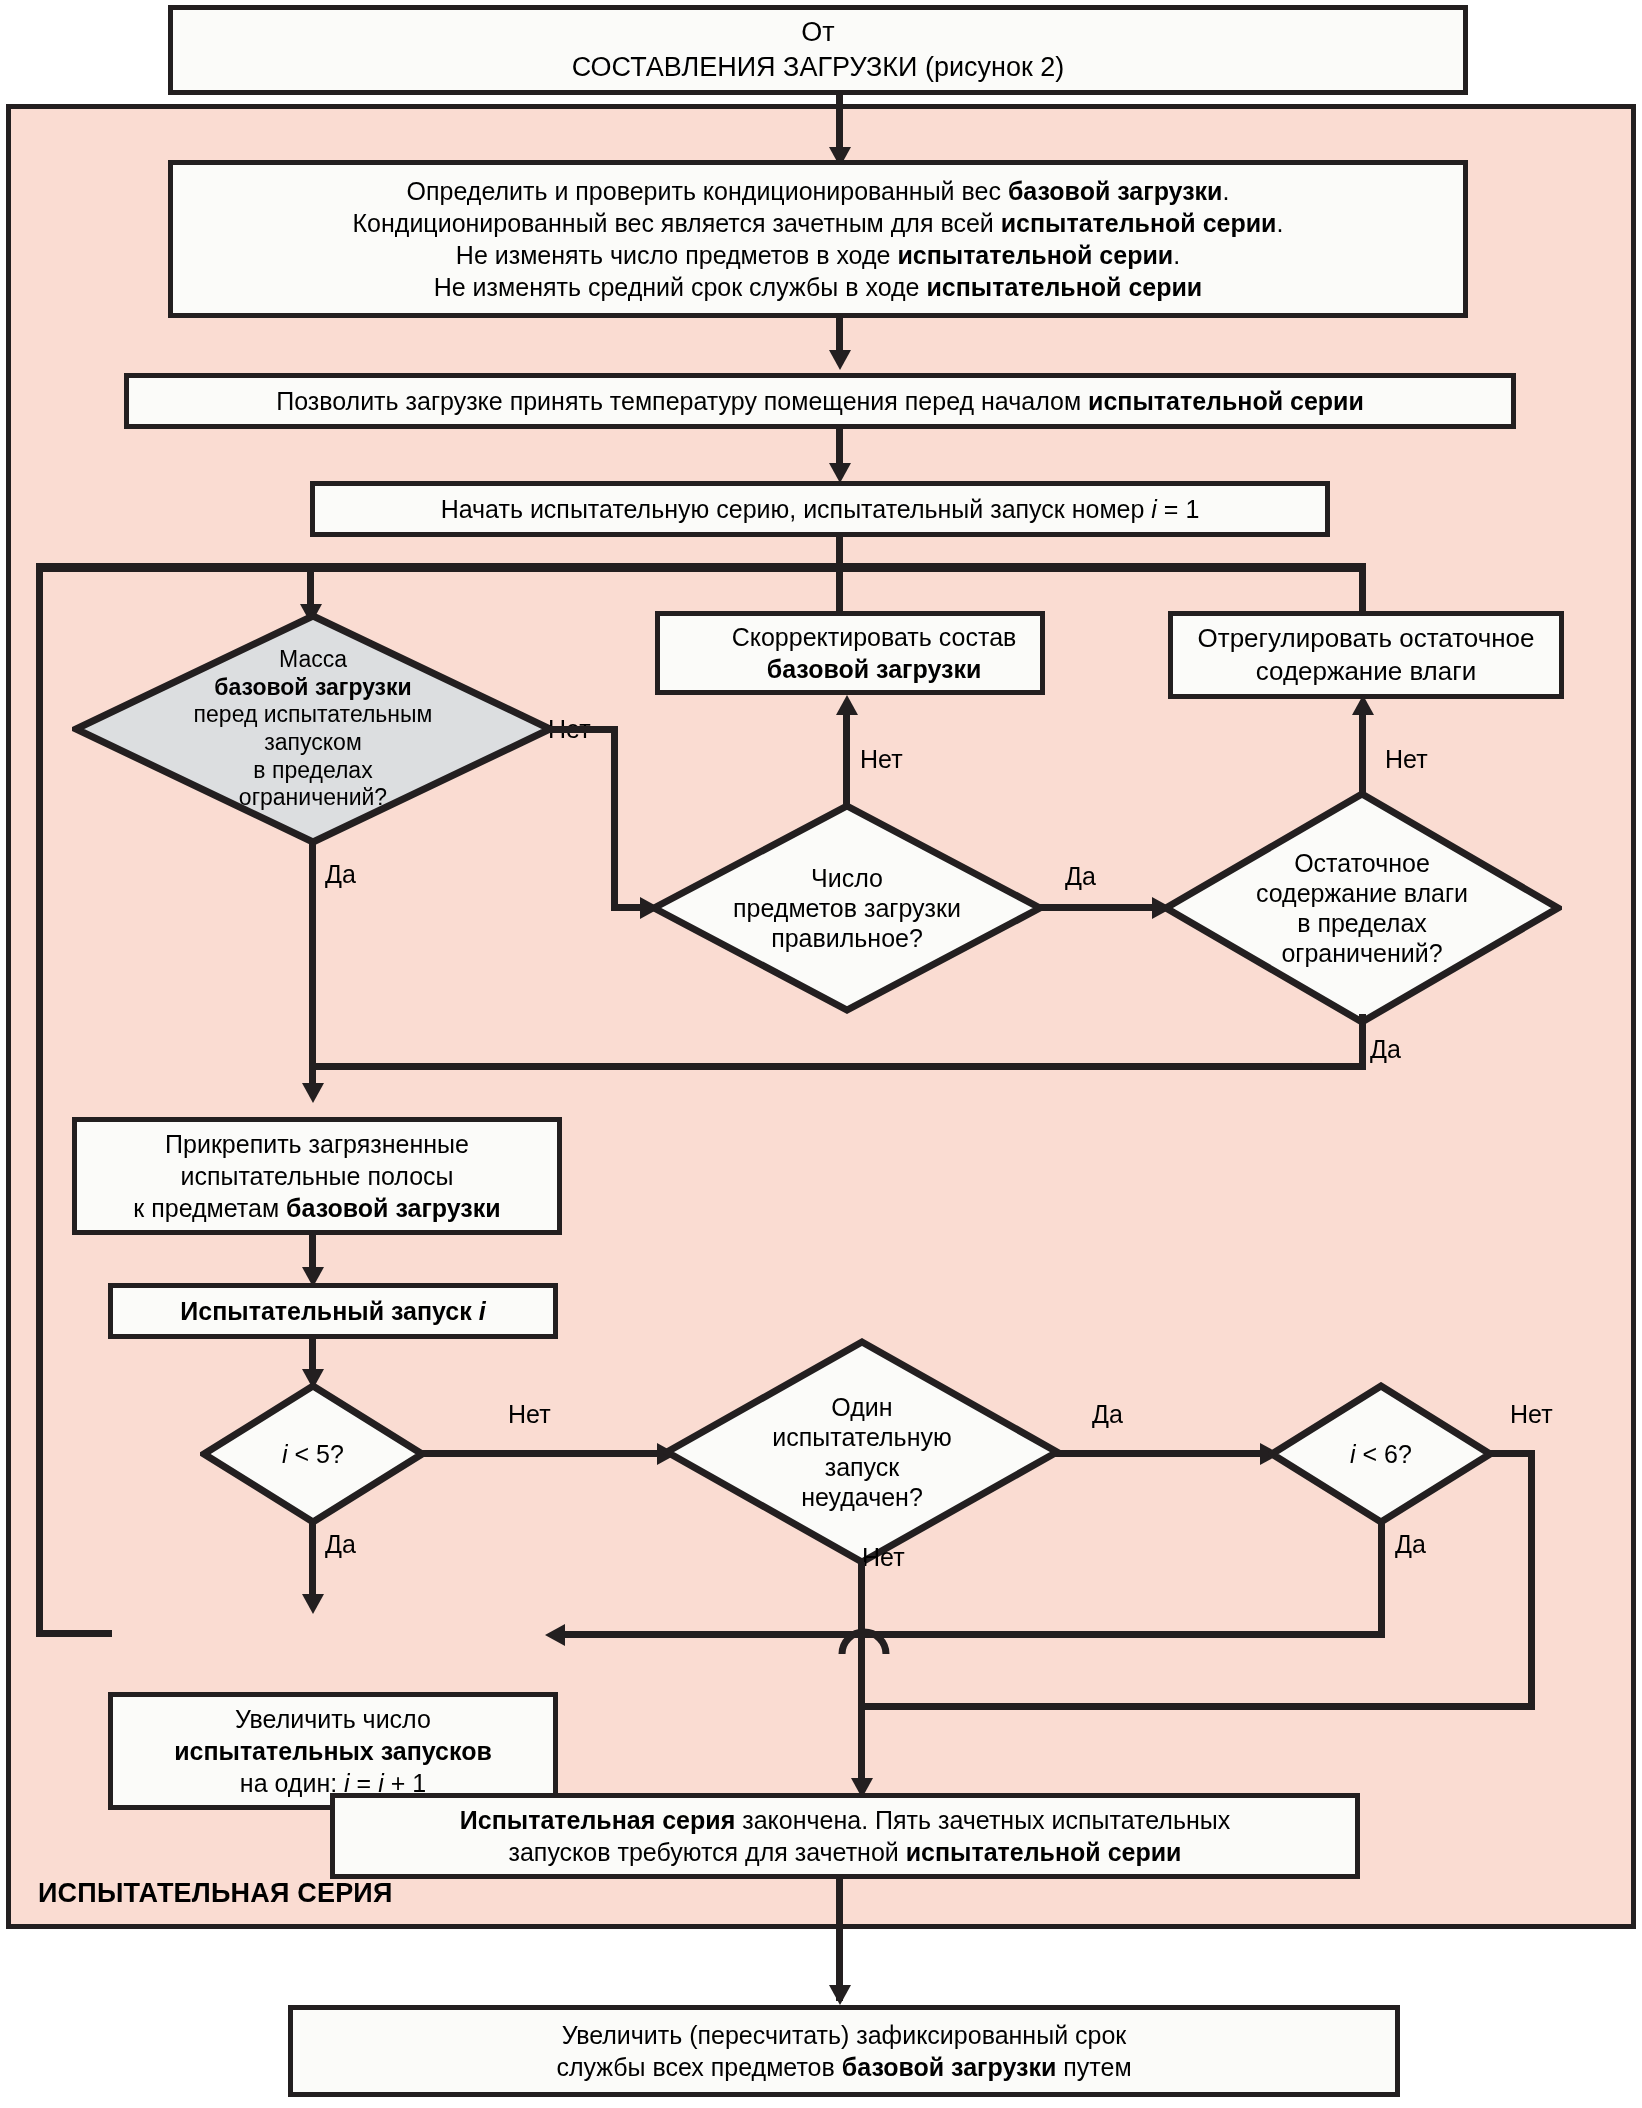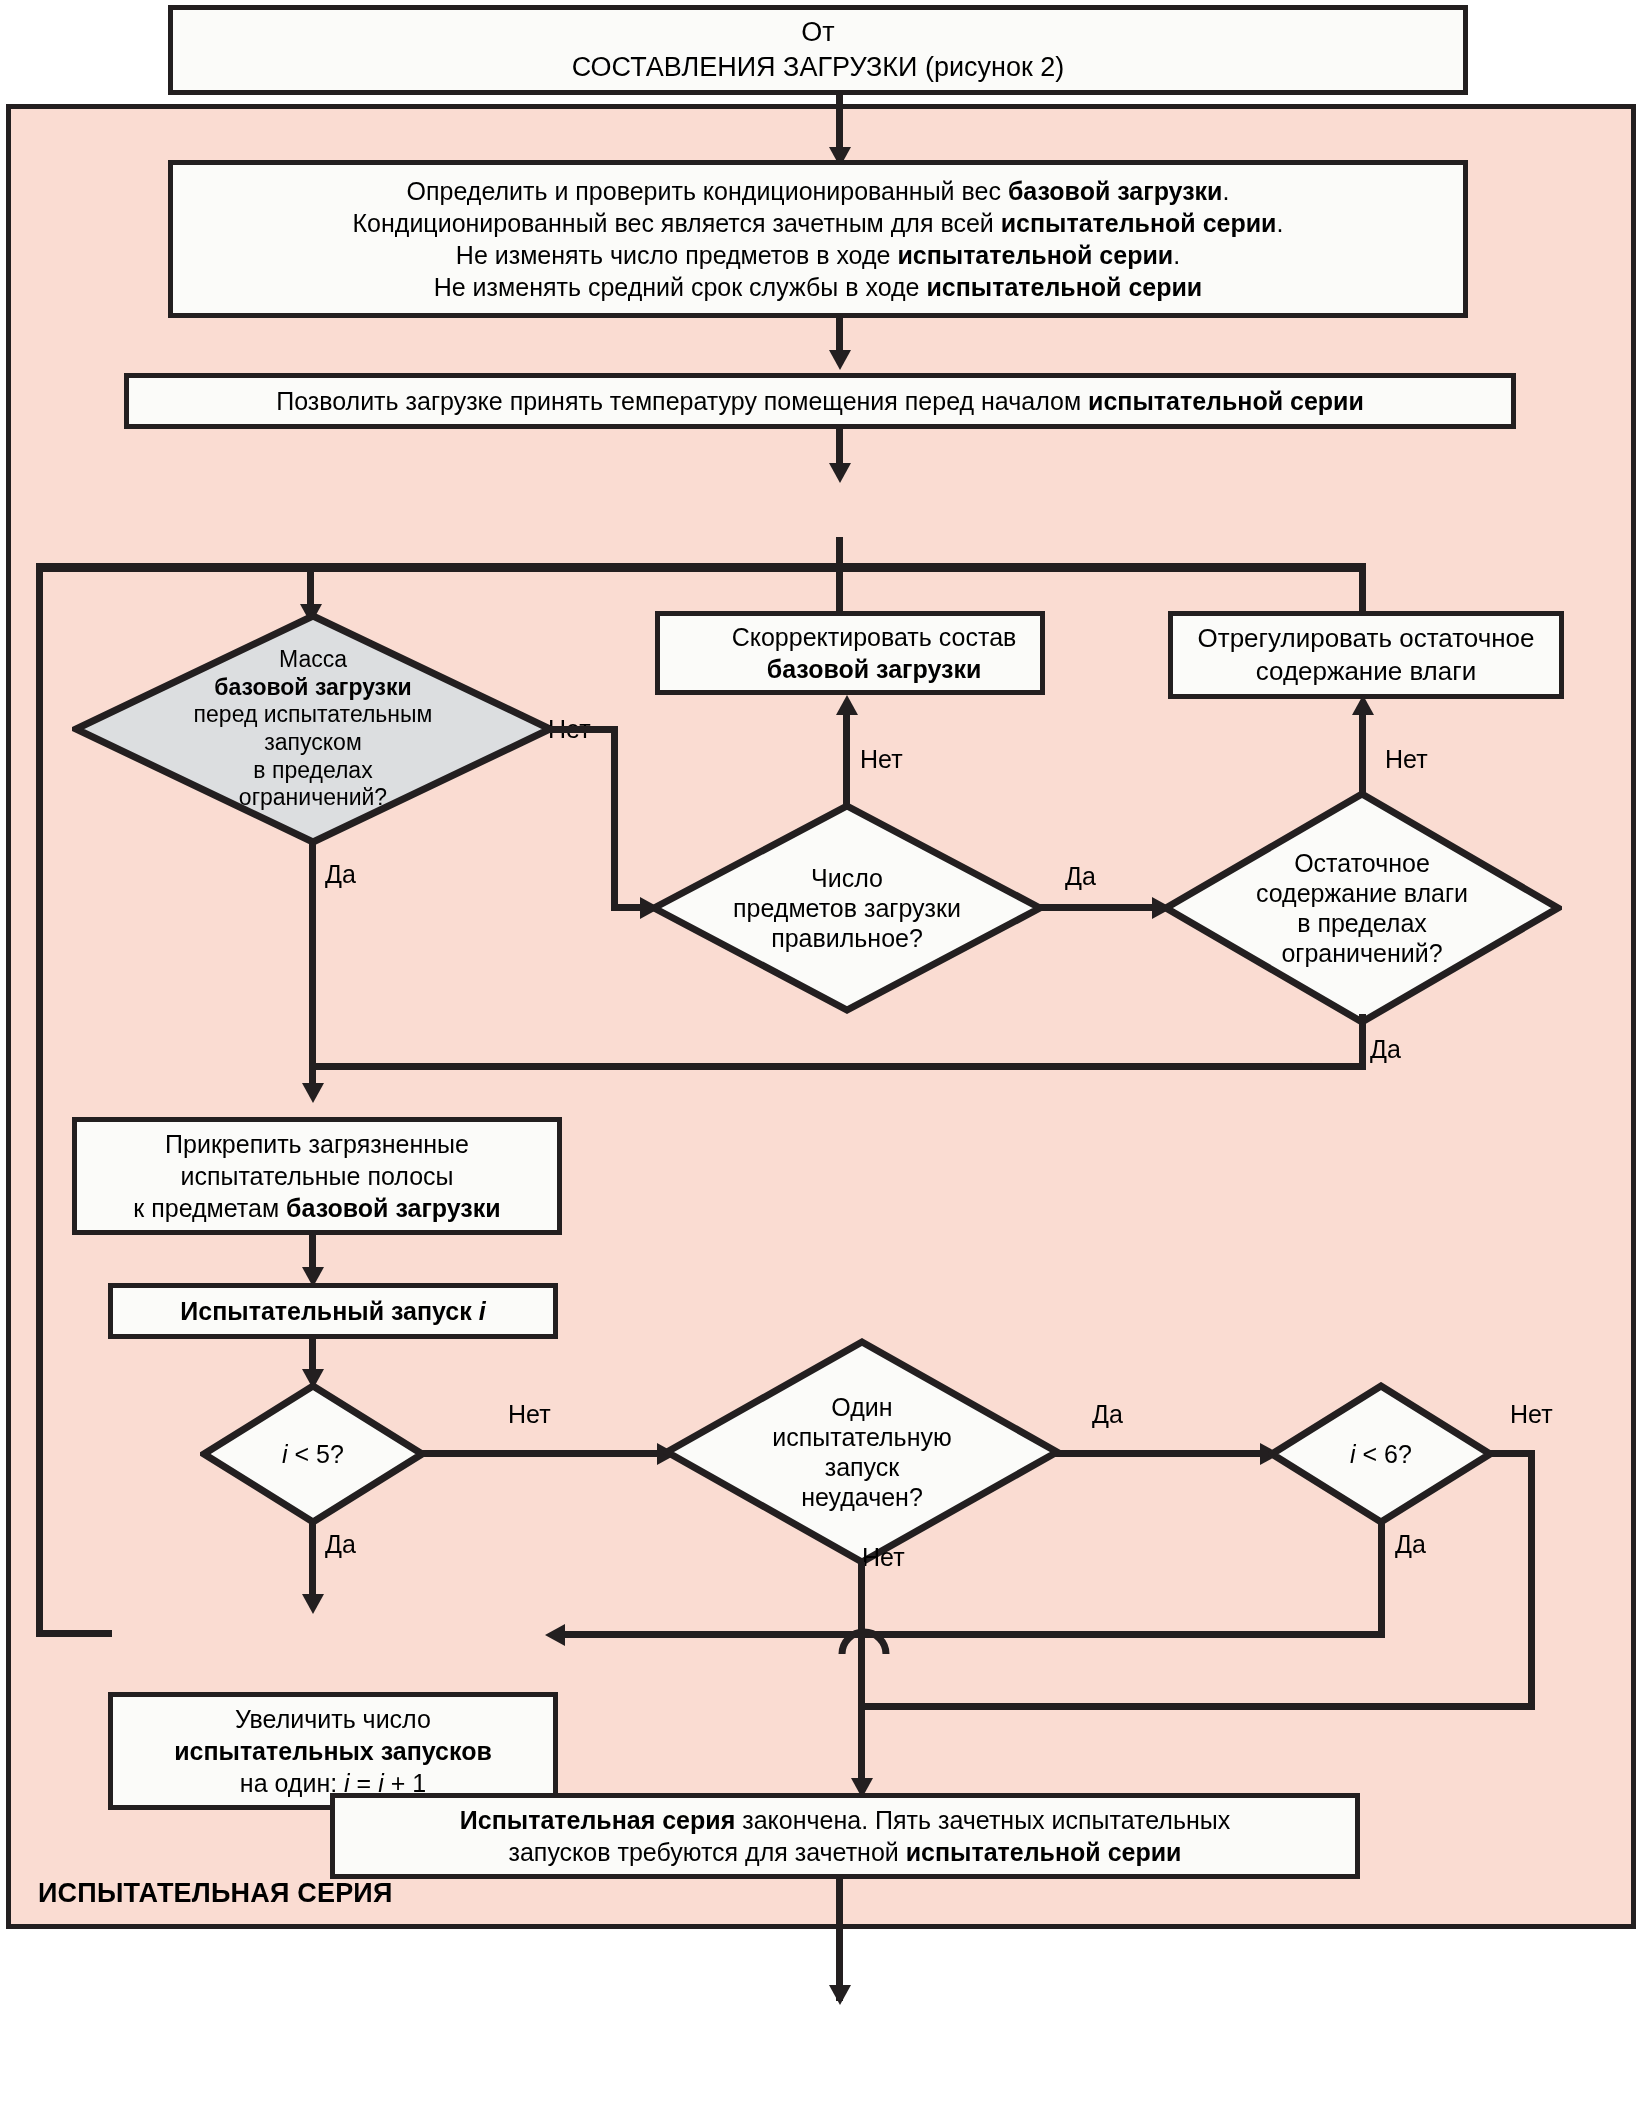--- a/index.html
+++ b/index.html
@@ -63,20 +63,25 @@
   <div class="arw arw-d" style="left:829px;top:350px;"></div>
 
   <div class="node box" style="left:124px;top:373px;width:1392px;height:56px;font-size:25px;">
     <div class="t">
       <span>Позволить загрузке принять температуру помещения перед началом </span><b>испытательной серии</b>
     </div>
   </div>
   <div class="ln" style="left:836px;top:429px;width:7px;height:44px;"></div>
   <div class="arw arw-d" style="left:829px;top:463px;"></div>
 
+  <div class="node box" style="left:310px;top:481px;width:1020px;height:56px;font-size:25px;">
+    <div class="t">
+      <span>Начать испытательную серию, испытательный запуск номер </span><i>i</i><span> = 1</span>
+    </div>
+  </div>
 
   <div class="ln" style="left:836px;top:537px;width:7px;height:26px;"></div>
 
   <div class="ln" style="left:36px;top:563px;width:1330px;height:9px;"></div>
 
   <div class="ln" style="left:36px;top:563px;width:7px;height:1073px;"></div>
 
   <div class="ln" style="left:307px;top:568px;width:7px;height:44px;"></div>
   <div class="arw arw-d" style="left:300px;top:604px;"></div>
 
@@ -260,14 +265,20 @@
   <div class="node box" style="left:330px;top:1793px;width:1030px;height:86px;font-size:25px;">
     <div class="t">
       <b>Испытательная серия</b><span> закончена. Пять зачетных испытательных</span><br>
       <span>запусков требуются для зачетной </span><b>испытательной серии</b>
     </div>
   </div>
 
   <div class="ln" style="left:836px;top:1879px;width:7px;height:122px;"></div>
   <div class="arw arw-d" style="left:829px;top:1985px;"></div>
 
+  <div class="node box" style="left:288px;top:2005px;width:1112px;height:92px;font-size:25px;">
+    <div class="t">
+      <span>Увеличить (пересчитать) зафиксированный срок</span><br>
+      <span>службы всех предметов </span><b>базовой загрузки</b><span> путем</span>
+    </div>
+  </div>
 
 </div>
 
 </body></html>

